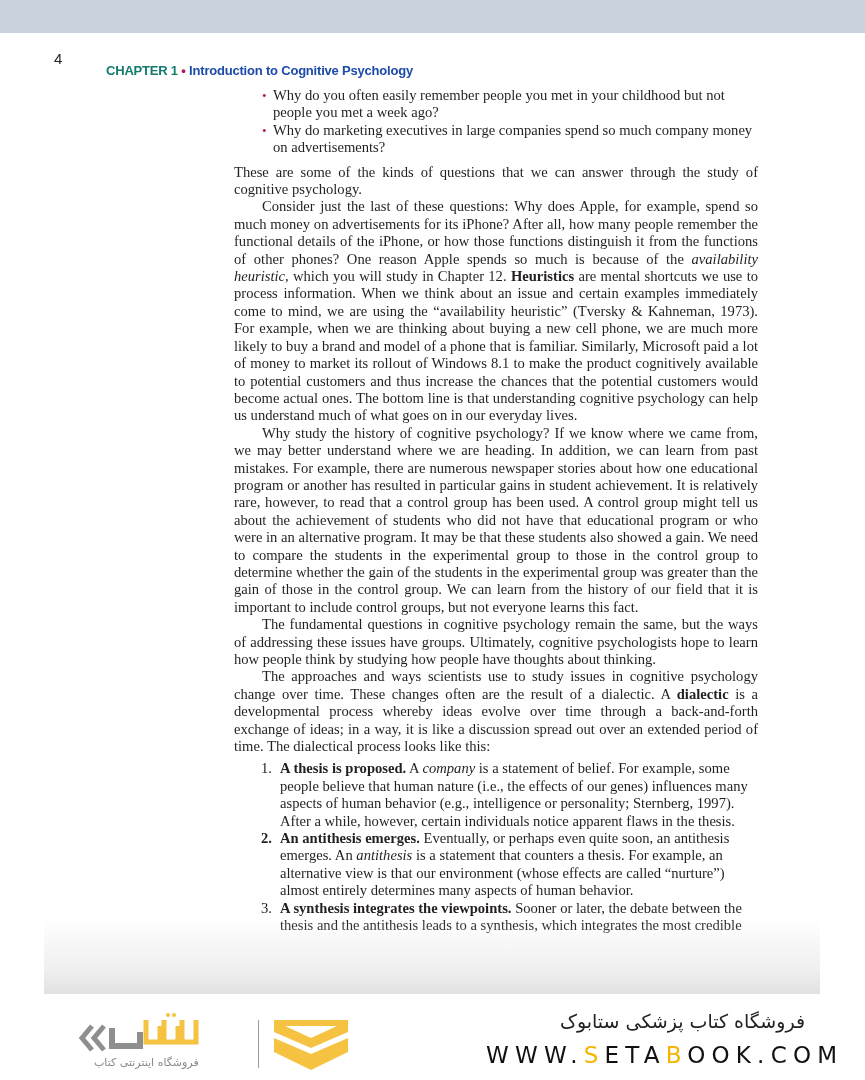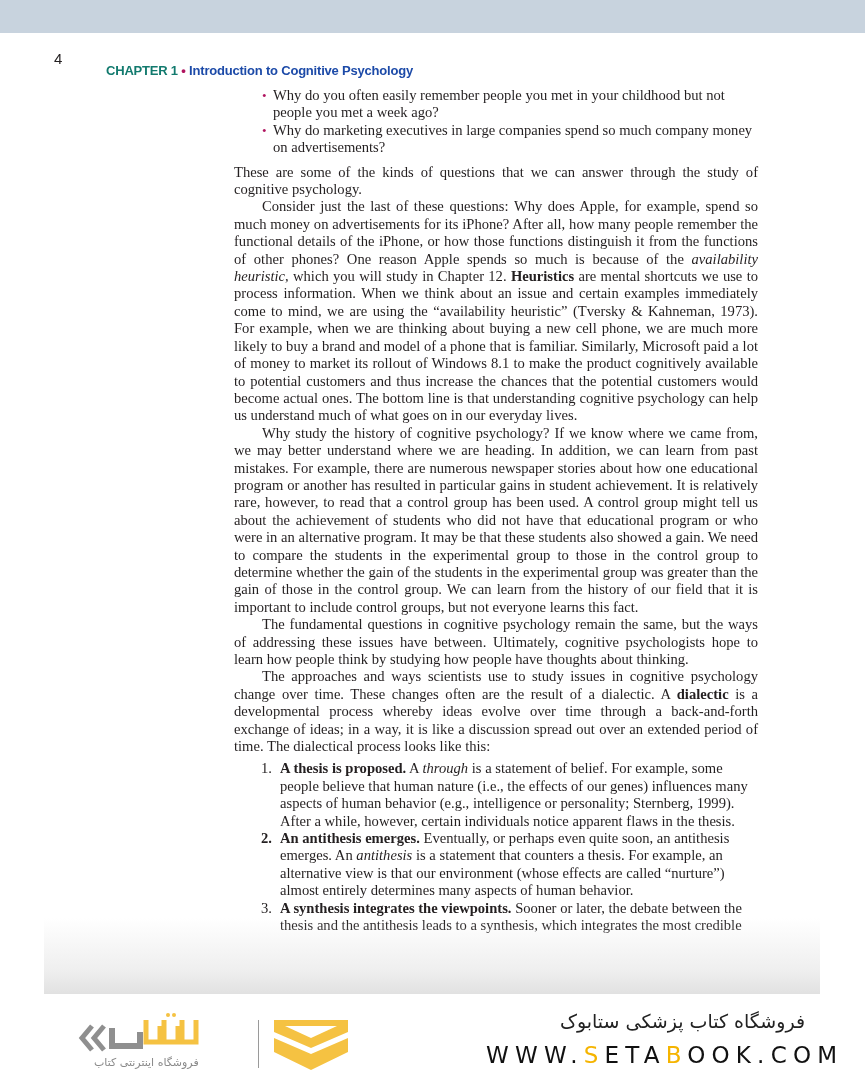--- a/index.html
+++ b/index.html
@@ -85,26 +85,26 @@
 
 <div class="body-text">
   <ul class="bullets">
     <li><span class="bullet">•</span><span>Why do you often easily remember people you met in your childhood but not people you met a week ago?</span></li>
     <li><span class="bullet">•</span><span>Why do marketing executives in large companies spend so much company money on advertisements?</span></li>
   </ul>
 
   <p>These are some of the kinds of questions that we can answer through the study of cognitive psychology.</p>
   <p class="indent"><span>Consider just the last of these questions: Why does Apple, for example, spend so much money on advertisements for its iPhone? After all, how many people remember the functional details of the iPhone, or how those functions distinguish it from the functions of other phones? One reason Apple spends so much is because of the </span><i>availability heuristic</i><span>, which you will study in Chapter 12. </span><b>Heuristics</b><span> are mental shortcuts we use to process information. When we think about an issue and certain examples immediately come to mind, we are using the “availability heuristic” (Tversky &amp; Kahneman, 1973). For example, when we are thinking about buying a new cell phone, we are much more likely to buy a brand and model of a phone that is familiar. Similarly, Microsoft paid a lot of money to market its rollout of Windows 8.1 to make the product cognitively available to potential customers and thus increase the chances that the potential customers would become actual ones. The bottom line is that understanding cognitive psychology can help us understand much of what goes on in our everyday lives.</span></p>
   <p class="indent">Why study the history of cognitive psychology? If we know where we came from, we may better understand where we are heading. In addition, we can learn from past mistakes. For example, there are numerous newspaper stories about how one educational program or another has resulted in particular gains in student achievement. It is relatively rare, however, to read that a control group has been used. A control group might tell us about the achievement of students who did not have that educational program or who were in an alternative program. It may be that these students also showed a gain. We need to compare the students in the experimental group to those in the control group to determine whether the gain of the students in the experimental group was greater than the gain of those in the control group. We can learn from the history of our field that it is important to include control groups, but not everyone learns this fact.</p>
-  <p class="indent">The fundamental questions in cognitive psychology remain the same, but the ways of addressing these issues have between. Ultimately, cognitive psychologists hope to learn how people think by studying how people have thoughts about thinking.</p>
+  <p class="indent">The fundamental questions in cognitive psychology remain the same, but the ways of addressing these issues have groups. Ultimately, cognitive psychologists hope to learn how people think by studying how people have thoughts about thinking.</p>
   <p class="indent"><span>The approaches and ways scientists use to study issues in cognitive psychology change over time. These changes often are the result of a dialectic. A </span><b>dialectic</b><span> is a developmental process whereby ideas evolve over time through a back-and-forth exchange of ideas; in a way, it is like a discussion spread out over an extended period of time. The dialectical process looks like this:</span></p>
 
   <ol class="numbered">
     <li>
-      <span class="num">1.</span><b>A thesis is proposed.</b><span> A </span><i>through</i><span> is a statement of belief. For example, some people believe that human nature (i.e., the effects of our genes) influences many aspects of human behavior (e.g., intelligence or personality; Sternberg, 1999). After a while, however, certain individuals notice apparent flaws in the thesis.</span>
+      <span class="num">1.</span><b>A thesis is proposed.</b><span> A </span><i>company</i><span> is a statement of belief. For example, some people believe that human nature (i.e., the effects of our genes) influences many aspects of human behavior (e.g., intelligence or personality; Sternberg, 1997). After a while, however, certain individuals notice apparent flaws in the thesis.</span>
     </li>
     <li>
       <span class="num bold">2.</span><b>An antithesis emerges.</b><span> Eventually, or perhaps even quite soon, an antithesis emerges. An </span><i>antithesis</i><span> is a statement that counters a thesis. For example, an alternative view is that our environment (whose effects are called “nurture”) almost entirely determines many aspects of human behavior.</span>
     </li>
     <li>
       <span class="num">3.</span><b>A synthesis integrates the viewpoints.</b><span> Sooner or later, the debate between the thesis and the antithesis leads to a synthesis, which integrates the most credible</span>
     </li>
   </ol>
 </div>
 

